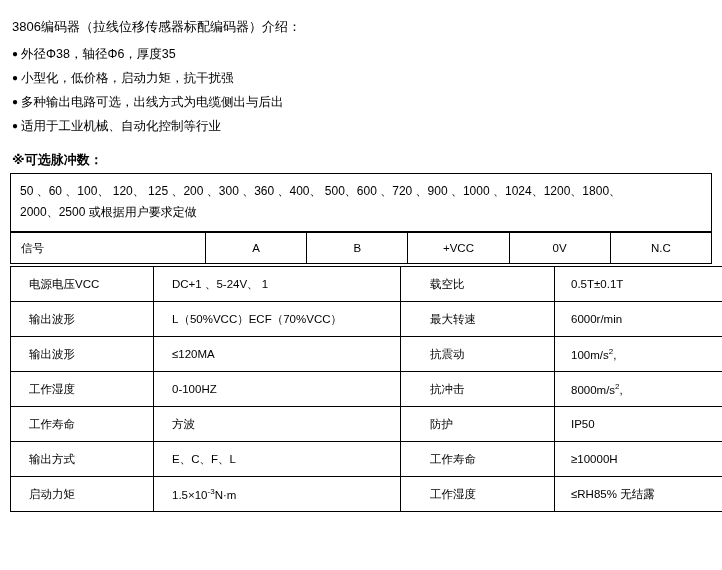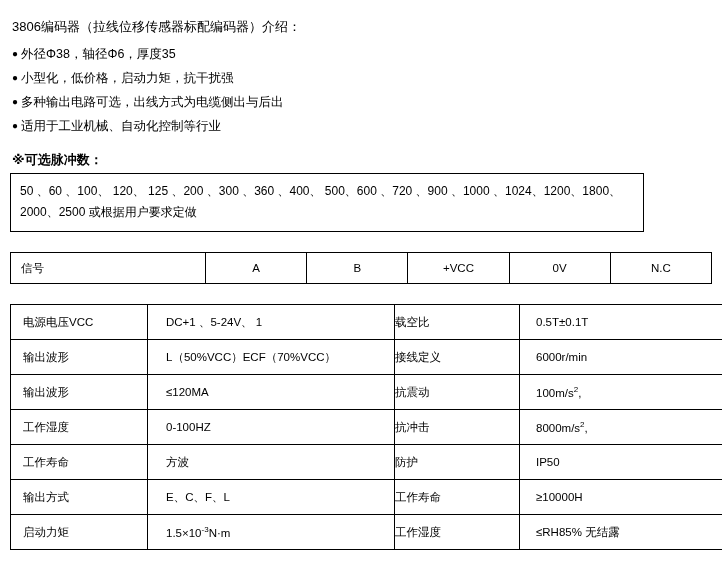--- a/index.html
+++ b/index.html
@@ -47,53 +47,52 @@
   .sec-head {
     font-size: 13px;
     font-weight: bold;
     line-height: 20px;
     margin: 12px 0 3px 2px;
     white-space: nowrap;
   }
   .pulse-box {
     border: 1px solid #000;
     box-sizing: border-box;
-    width: 634px;
+    width: 702px;
     padding: 7px 9px 8px 9px;
     line-height: 21px;
     font-size: 12px;
   }
   .pulse-box div {
     white-space: nowrap;
   }
   table {
     border-collapse: collapse;
     width: 702px;
     table-layout: fixed;
-    margin-top: 20px;
   }
   table td {
     border: 1px solid #000;
     height: 26px;
     padding: 2px 6px;
     font-size: 11.5px;
     vertical-align: middle;
     white-space: nowrap;
     overflow: hidden;
   }
   
   .wiring td:first-child { width: 178px; }
   .wiring td { text-align: left; }
   .wiring td.ctr { text-align: center; }
   .wiring .lbl { padding-left: 10px; }
 
   
-  .spec td.k { width: 118px; padding-left: 12px; }
+  .spec td.k { width: 118px; padding-left: 18px; }
   .spec td.v { width: 222px; padding-left: 18px; }
-  .spec td.k2 { width: 118px; padding-left: 0; }
+  .spec td.k2 { width: 118px; padding-left: 29px; }
   .spec td.v2 { width: 222px; padding-left: 16px; }
   .spec td { height: 30px; }
   sup { font-size: 8px; vertical-align: super; }
   .tbl-wrap { margin-bottom: 2px; }
 </style>
 </head>
 <body>
 
 <div class="page">
 
@@ -131,21 +130,21 @@
     <tbody>
       <tr>
         <td class="k">电源电压VCC</td>
         <td class="v">DC+1 、5-24V、 1</td>
         <td class="k2">载空比</td>
         <td class="v2">0.5T±0.1T</td>
       </tr>
       <tr>
         <td class="k">输出波形</td>
         <td class="v">L（50%VCC）ECF（70%VCC）</td>
-        <td class="k2">接线定义</td>
+        <td class="k2">最大转速</td>
         <td class="v2">6000r/min</td>
       </tr>
       <tr>
         <td class="k">输出波形</td>
         <td class="v">≤120MA</td>
         <td class="k2">抗震动</td>
         <td class="v2">100m/s<sup>2</sup>,</td>
       </tr>
       <tr>
         <td class="k">工作湿度</td>

